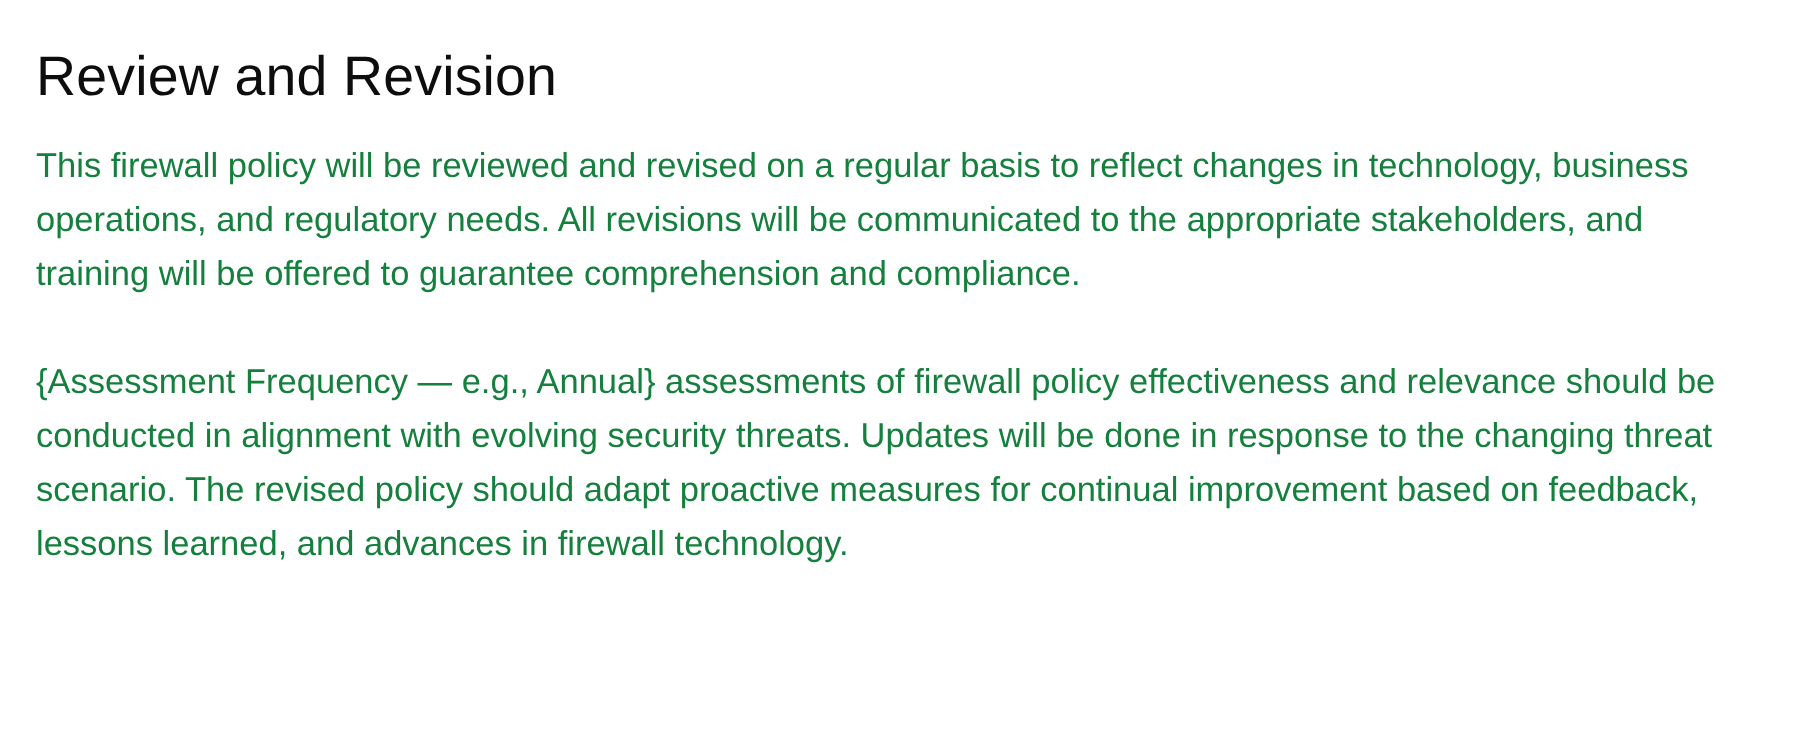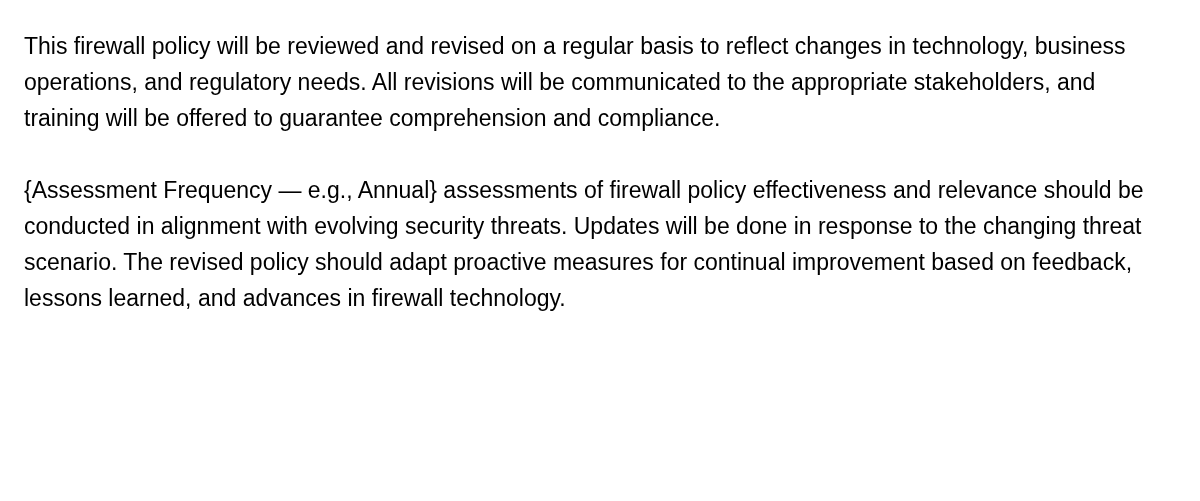--- a/index.html
+++ b/index.html
@@ -26,27 +26,28 @@
     font-weight: 400;
     line-height: 1.25;
     letter-spacing: 0.1px;
     margin: 0 0 18px 0;
     color: #0d0d0d;
   }
   .doc-paragraph {
     font-size: 23px;
     line-height: 36px;
     margin: 0;
-    color: #000000;
+    color: #15803d;
     max-width: 1160px;
   }
   .para-gap {
     height: 36px;
   }
 </style>
 </head>
 <body>
 
 <div class="page">
+  <h1 class="doc-title">Review and Revision</h1>
   <p class="doc-paragraph">This firewall policy will be reviewed and revised on a regular basis to reflect changes in technology, business operations, and regulatory needs. All revisions will be communicated to the appropriate stakeholders, and training will be offered to guarantee comprehension and compliance.</p>
   <div class="para-gap"></div>
   <p class="doc-paragraph">{Assessment Frequency — e.g., Annual} assessments of firewall policy effectiveness and relevance should be conducted in alignment with evolving security threats. Updates will be done in response to the changing threat scenario. The revised policy should adapt proactive measures for continual improvement based on feedback, lessons learned, and advances in firewall technology.</p>
 </div>
 
 </body></html>

